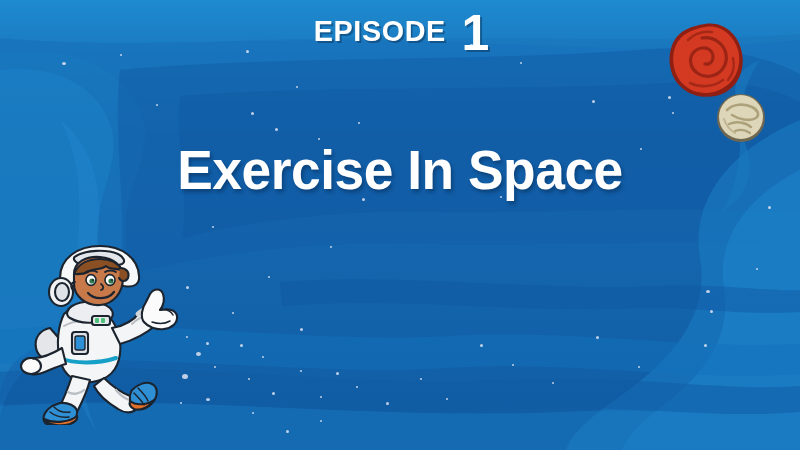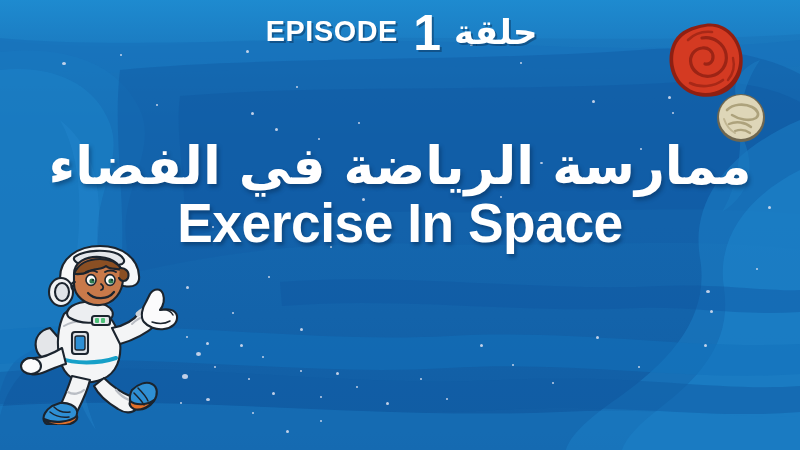--- a/index.html
+++ b/index.html
@@ -169,25 +169,23 @@
     <div class="star" style="left:710px;top:310px;width:3px;height:3px;"></div>
     <div class="star" style="left:704px;top:344px;width:3px;height:3px;"></div>
     <div class="star" style="left:756px;top:268px;width:2px;height:2px;"></div>
     <div class="star" style="left:768px;top:206px;width:3px;height:3px;"></div>
     <div class="star" style="left:120px;top:54px;width:2px;height:2px;"></div>
   </div>
 
   <div class="header">
     <span class="ep-word">EPISODE</span>
     <span class="ep-num">1</span>
-    <span class="ep-ar">حلقة</span>
   </div>
 
   <div class="titles">
-    <div class="title-ar">ممارسة الرياضة في الفضاء</div>
     <div class="title-en">Exercise In Space</div>
   </div>
 
   <svg class="planets" viewBox="630 0 170 160">
 
     <g>
       <path d="M705,24 C722,21 737,33 741,49 C746,66 740,84 726,92 C712,100 692,98 681,87 C669,76 666,56 674,41 C680,30 692,26 705,24 Z" fill="#8f1f12"></path>
       <path d="M705,27 C720,24 734,35 738,50 C742,65 736,81 723,88 C710,96 693,94 683,84 C673,74 670,56 677,43 C683,33 694,29 705,27 Z" fill="#d43a22"></path>
       <path d="M702,38 C714,36 724,44 726,54 C728,65 721,74 711,76 C702,78 693,72 691,64 C689,56 694,49 702,48 C708,47 713,51 713,57 C713,62 709,65 705,64" fill="none" stroke="#9c2415" stroke-width="3.2" stroke-linecap="round"></path>
       <path d="M688,40 C694,34 703,31 712,32" fill="none" stroke="#a82817" stroke-width="2.6" stroke-linecap="round"></path>

